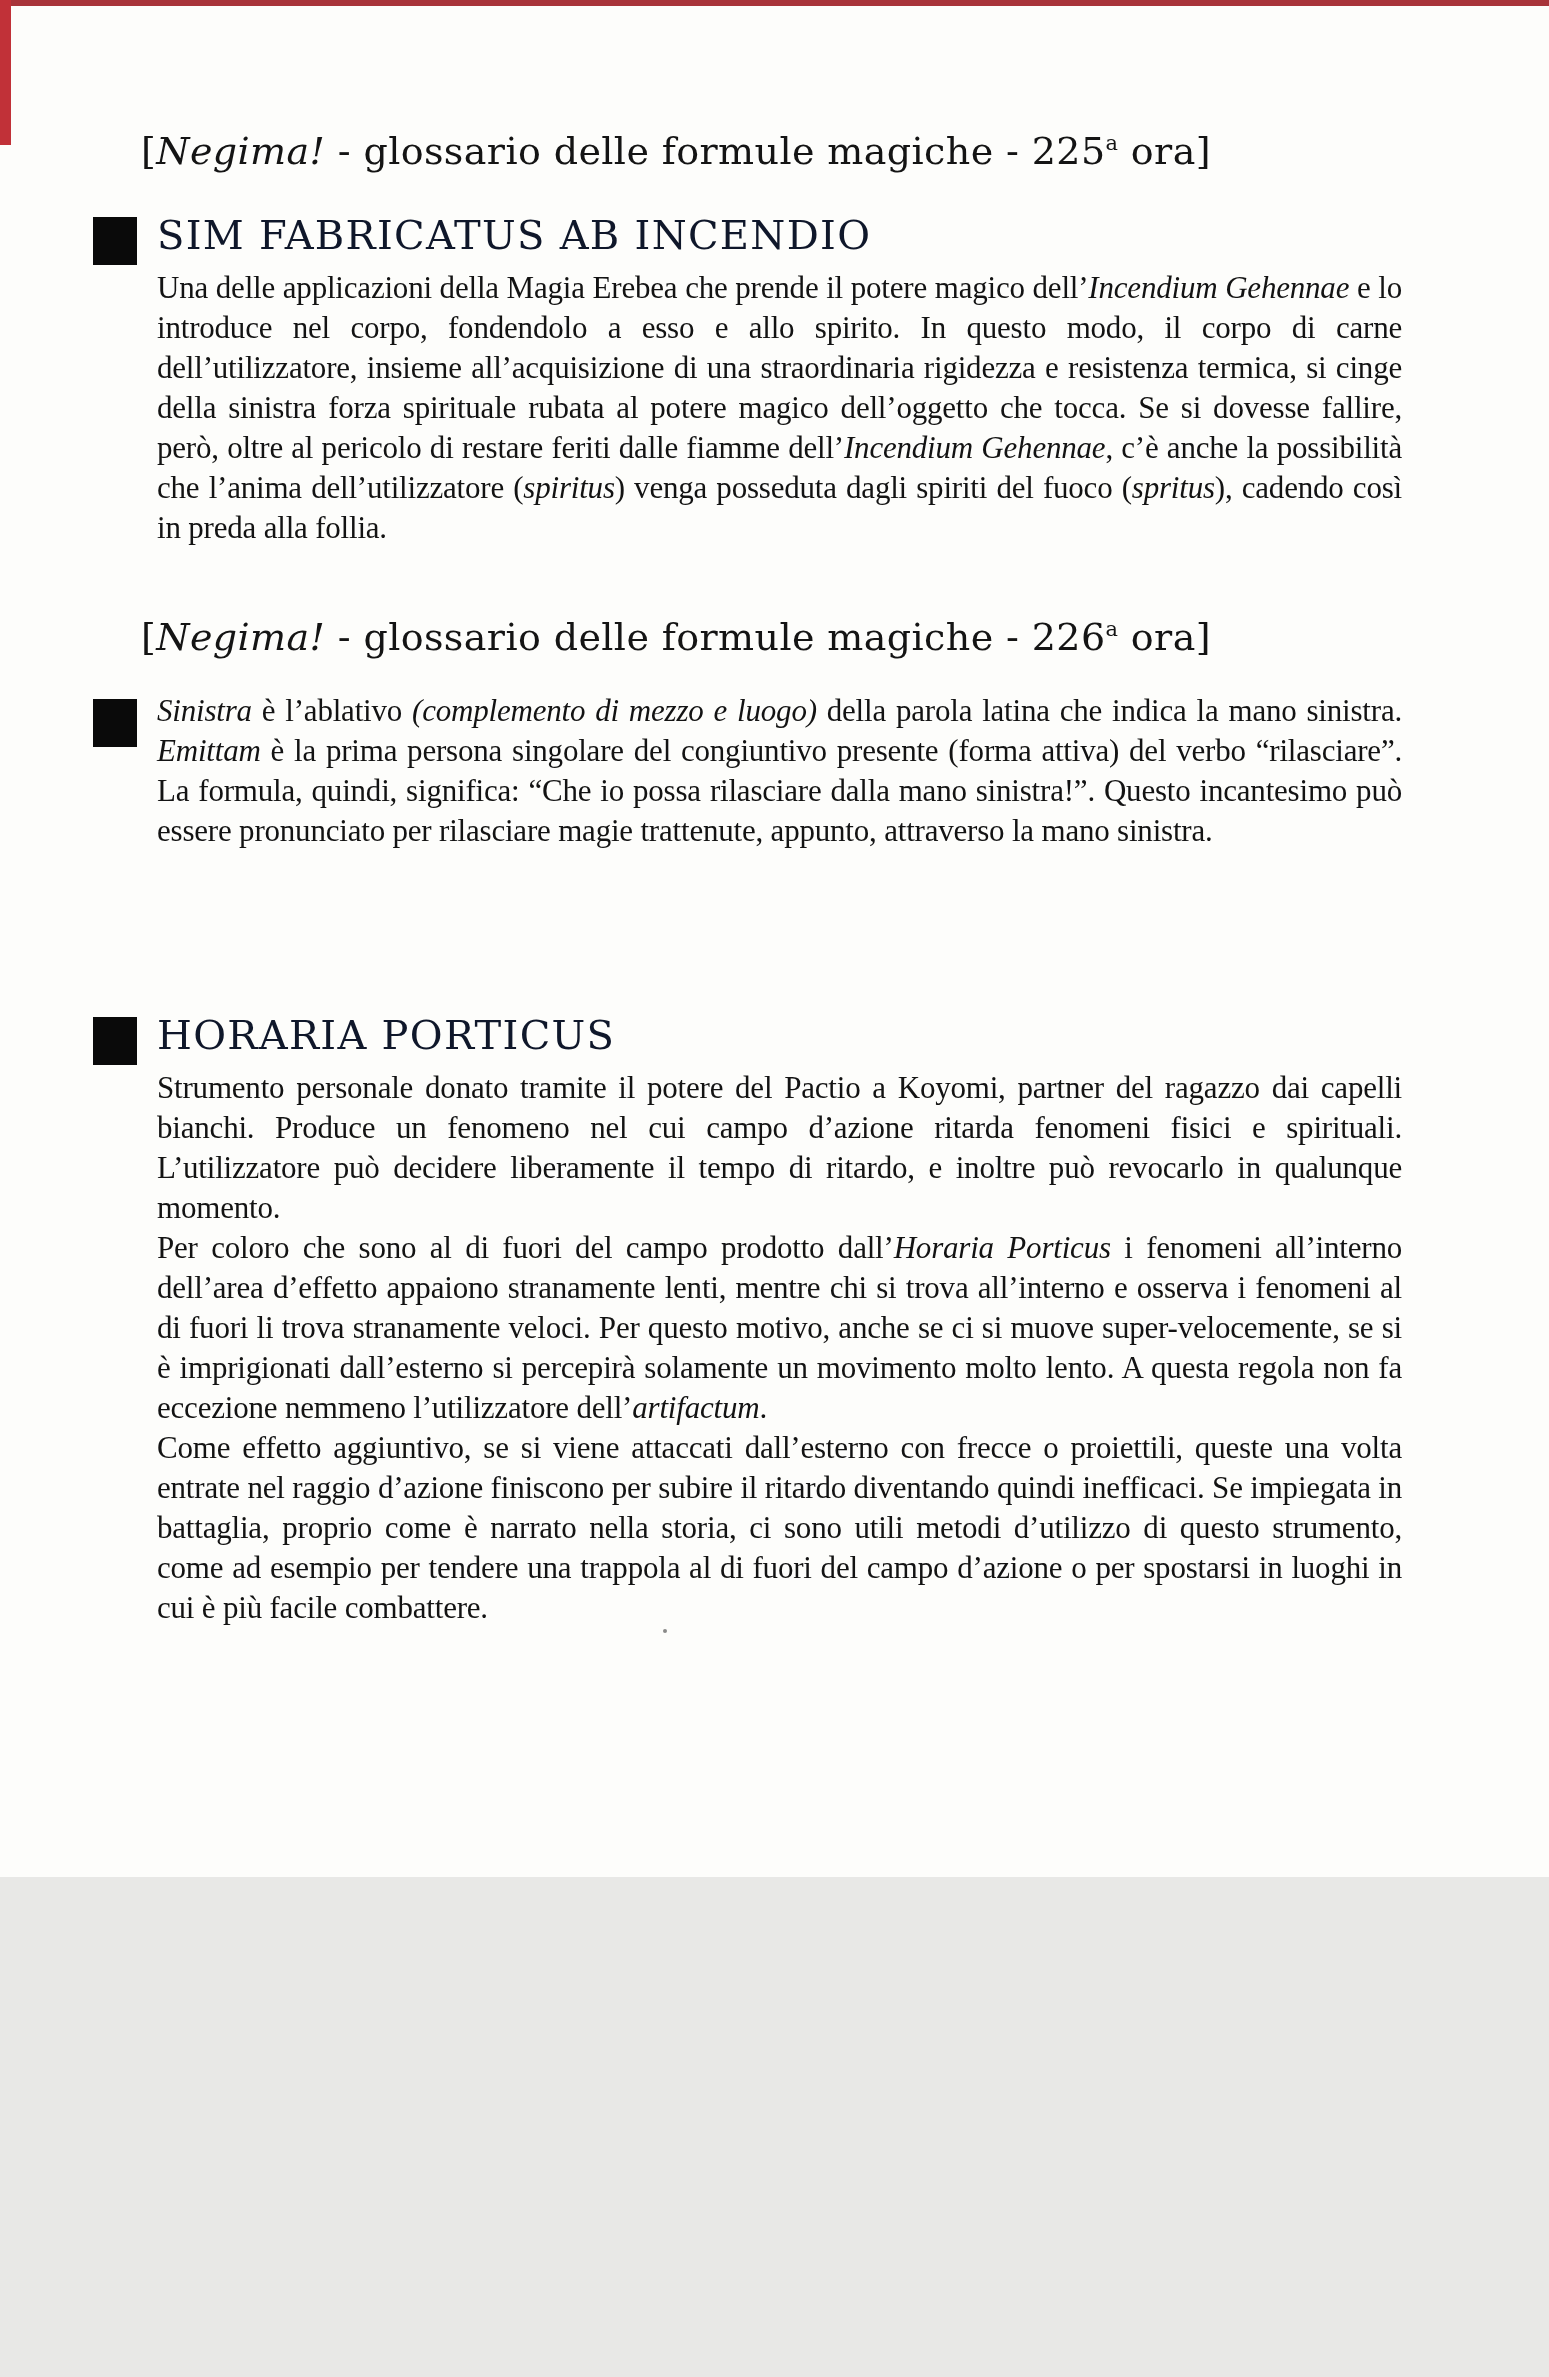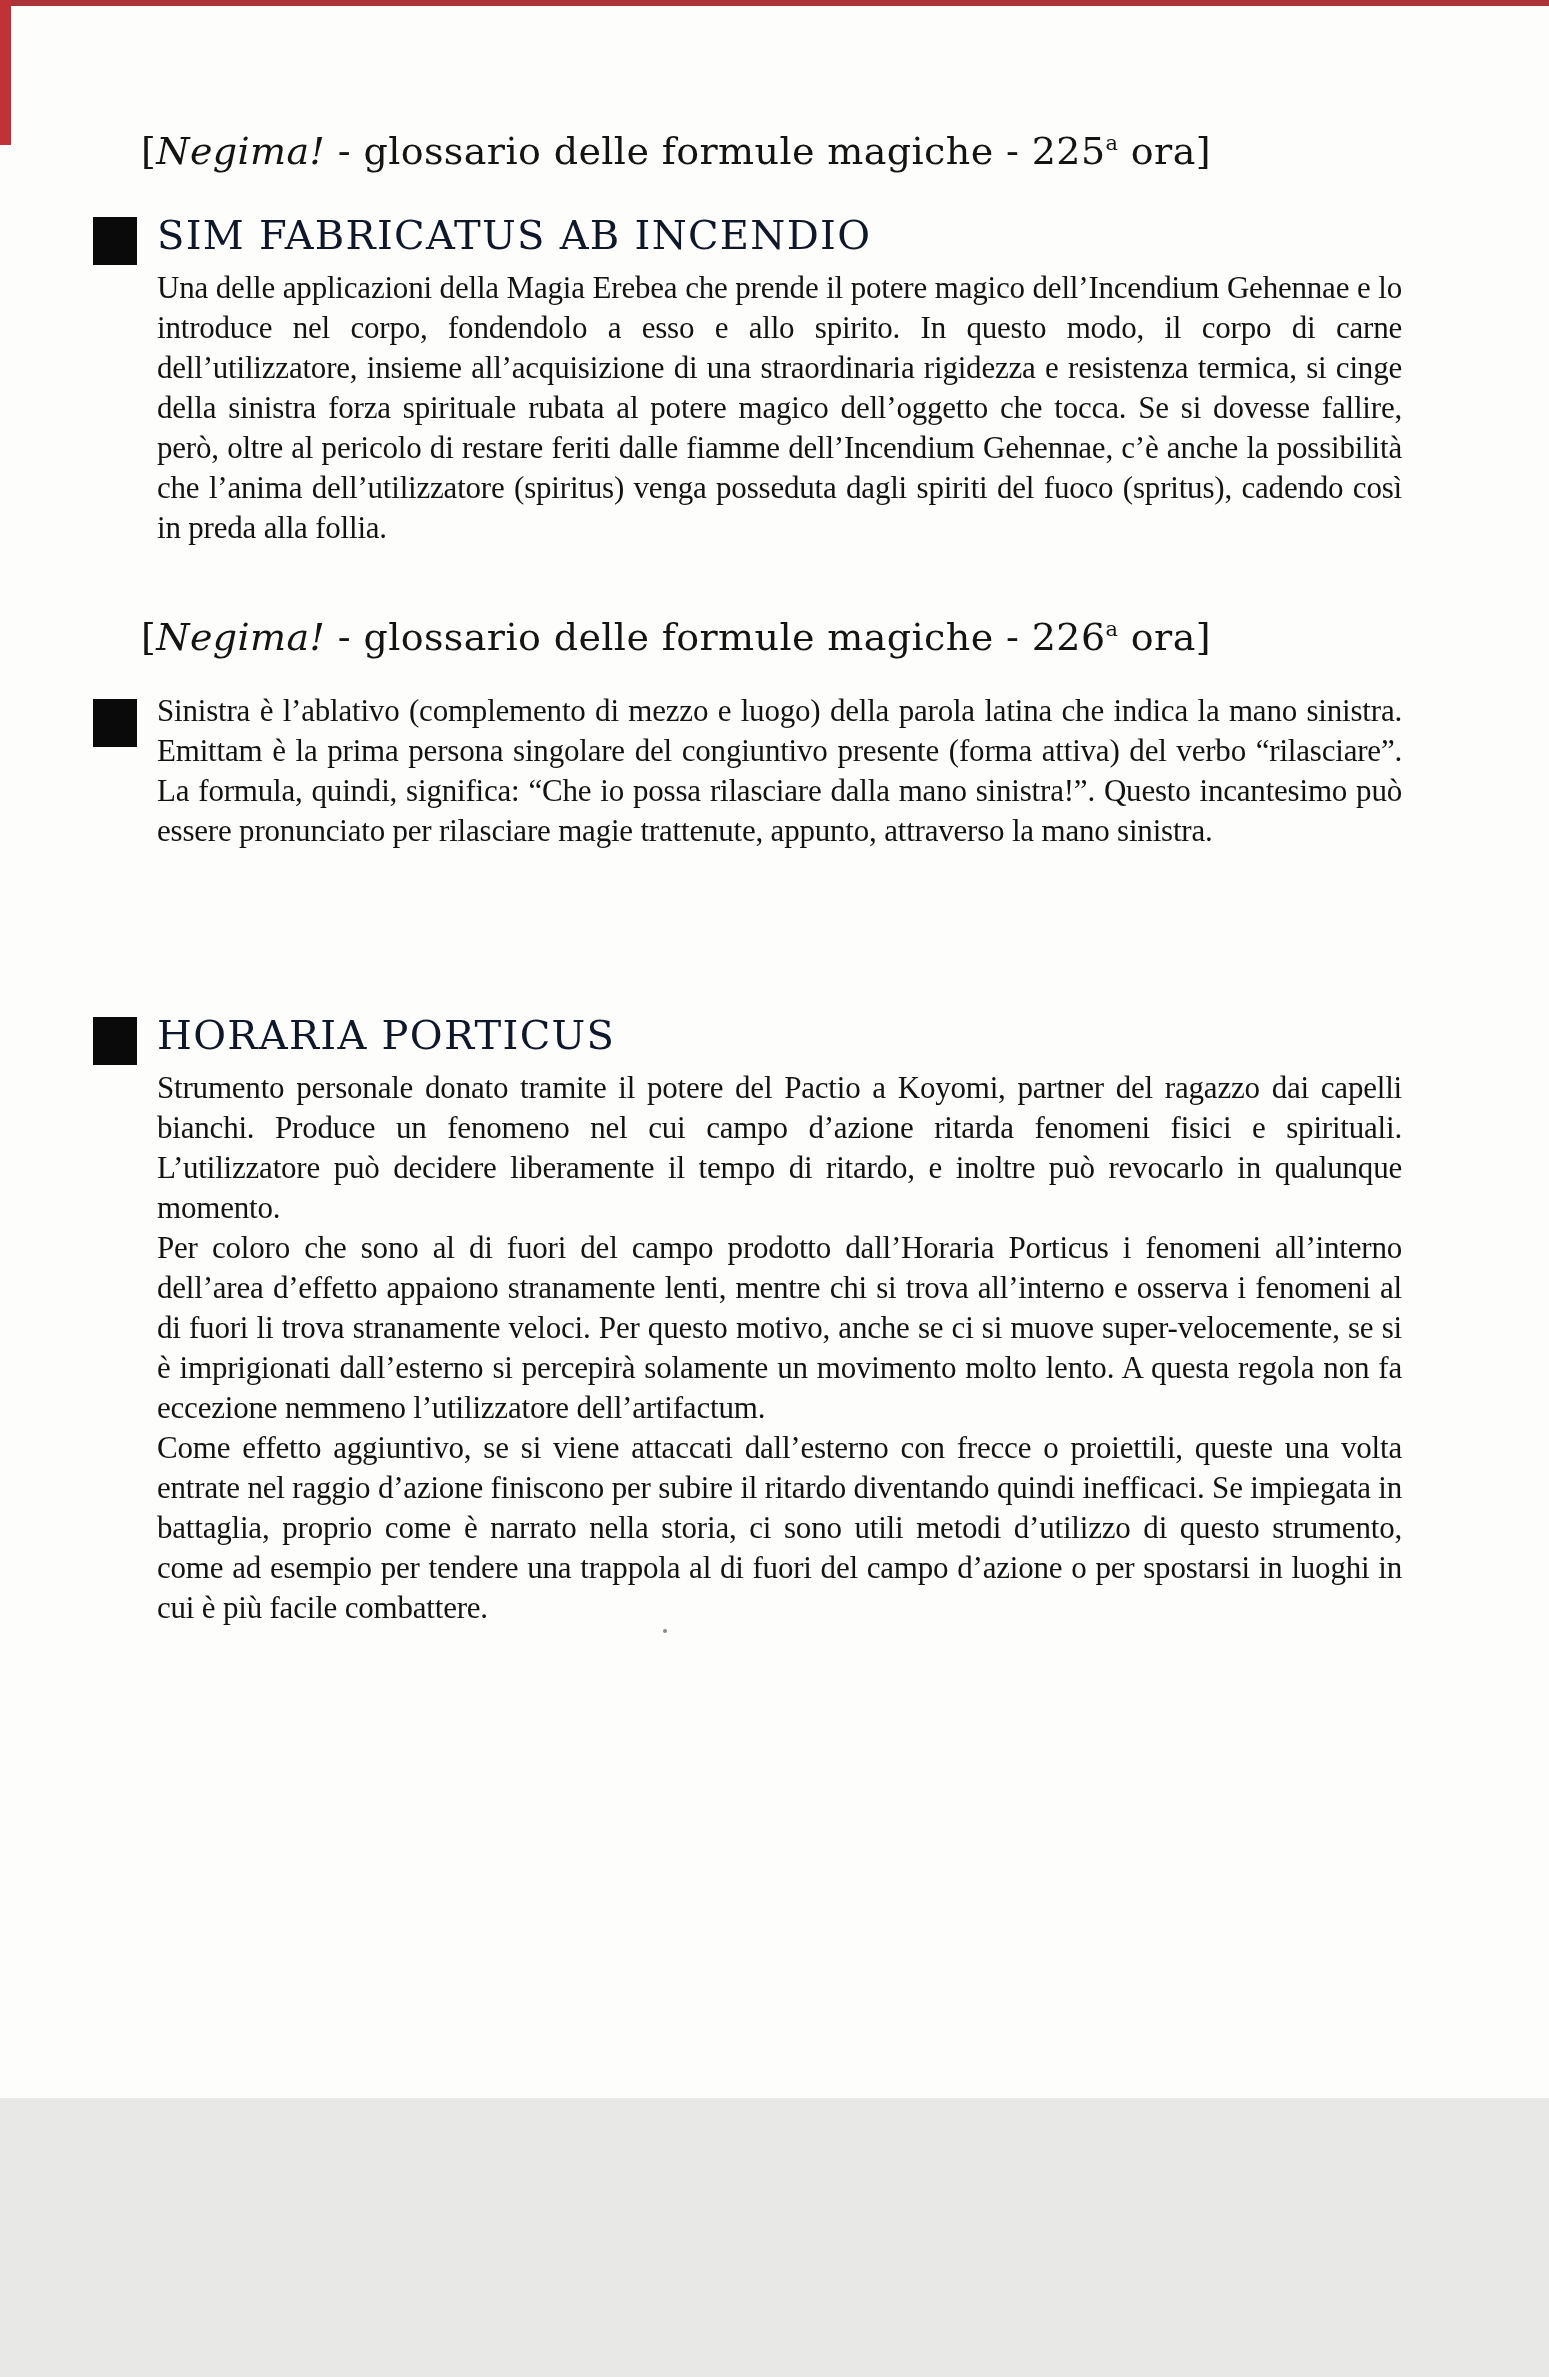--- a/index.html
+++ b/index.html
@@ -1,18 +1,18 @@
 <!DOCTYPE html>
 <html style="font-size:13.5px"><head>
 <meta charset="utf-8">
 <style>
   html,body { margin:0; padding:0; background:#e8e8e6; }
   .page {
     position:relative;
-    width:1550px; height:2098px;
+    width:1550px; height:1877px;
     background:#fdfdfb;
     font-family:"Liberation Serif", serif;
     color:#151515;
     overflow:hidden;
   }
   .edge-top { position:absolute; top:0; left:0; width:100%; height:5.9px; }
   .edge-left { position:absolute; top:0; left:0; width:11px; height:145px; }
 
   .running-header {
     position:absolute; left:141px;
@@ -44,21 +44,21 @@
     color:#0f172a;
     white-space:nowrap;
   }
   .body-par {
     margin:0;
     font-size:31px; line-height:40px;
     letter-spacing:-0.2px;
     text-align:justify;
     color:#131313;
   }
-  .body-par .it { }
+  .body-par .it { font-style:italic; }
 
   .speck {
     position:absolute; left:663px; top:1629px;
     width:4.2px; height:4.2px; border-radius:50%;
     background:#8a8a88;
   }
 </style>
 </head>
 <body>
 

